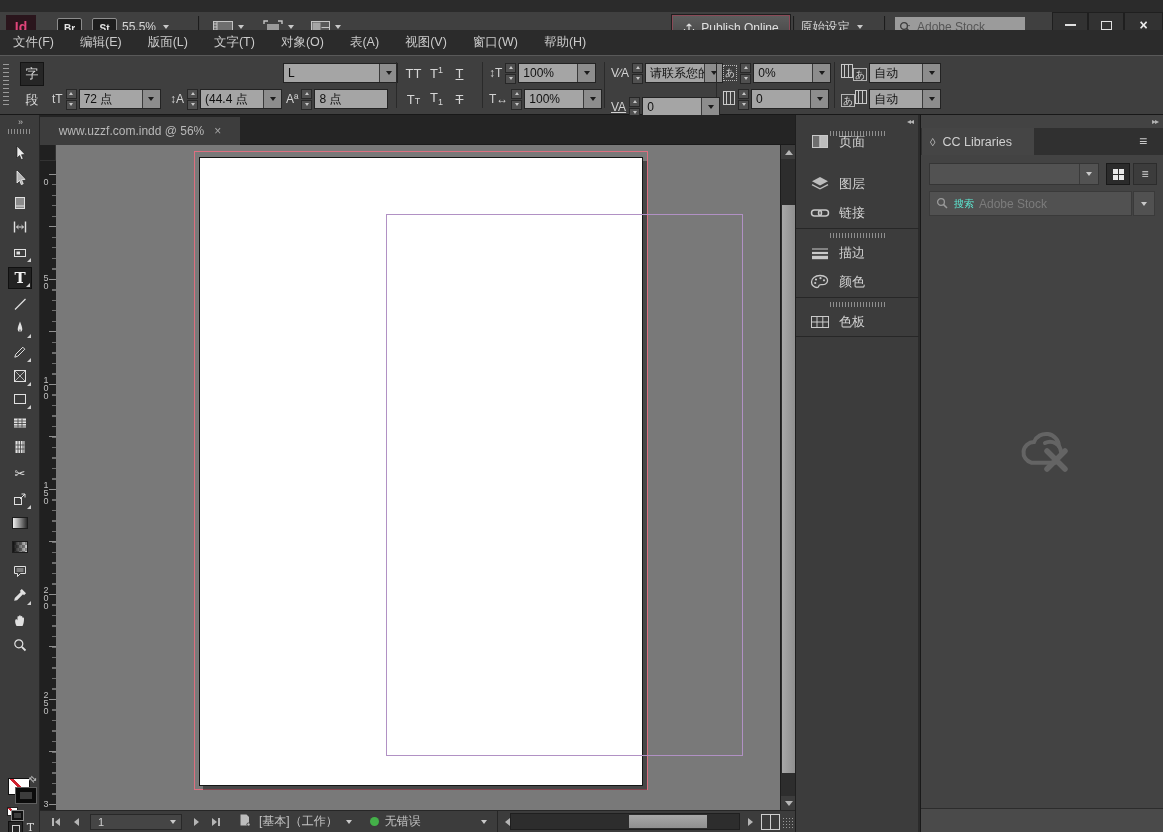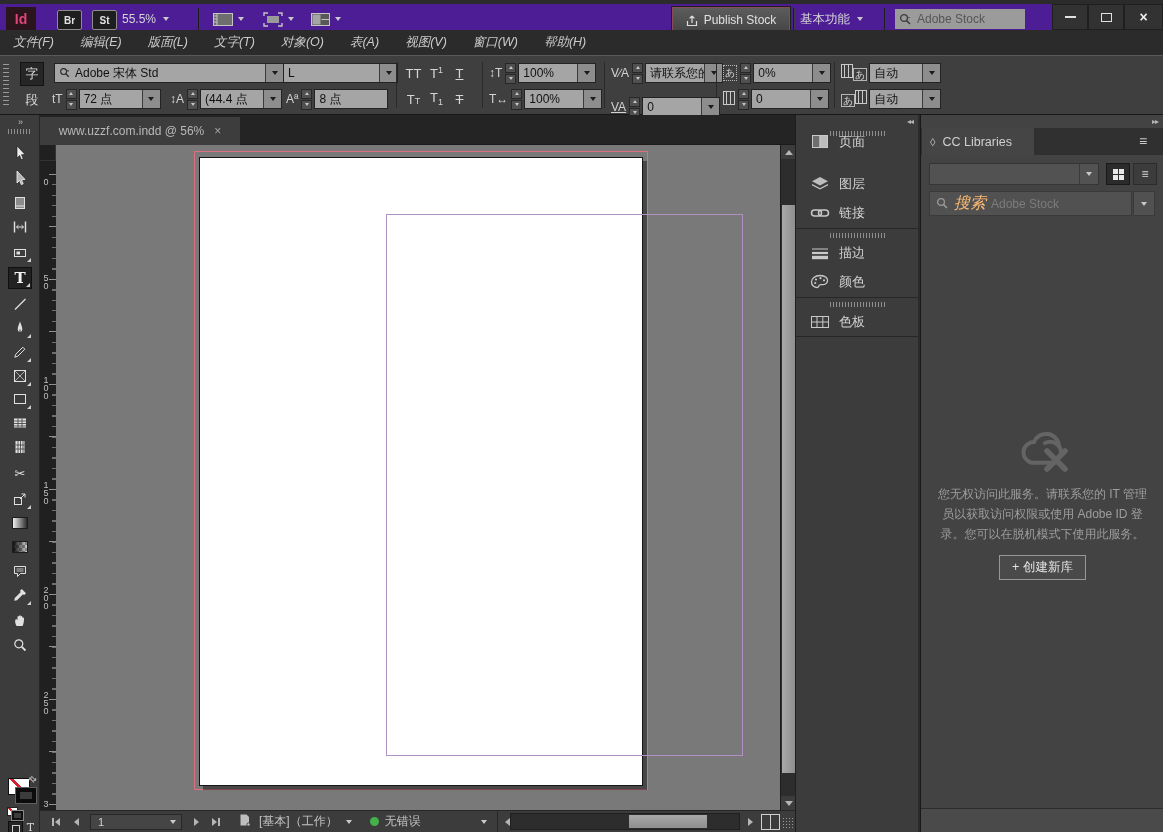--- a/index.html
+++ b/index.html
@@ -4,41 +4,41 @@
 <style>
   html,body{margin:0;padding:0;background:#1a1a1a;}
   #app{position:relative;width:1163px;height:832px;background:#2b2b2b;
        font-family:"Liberation Sans","DejaVu Sans",sans-serif;overflow:hidden;
        -webkit-font-smoothing:antialiased;color:#cfcfcf;}
   .abs{position:absolute;}
   .flex{display:flex;align-items:center;}
   .noselect{user-select:none;}
 
   
-  #titlebar{left:0;top:4px;width:1163px;height:30px;background:#4c1d95;}
+  #titlebar{left:0;top:12px;width:1163px;height:30px;background:#404040;}
   .idlogo{left:6px;top:3px;width:30px;height:24px;background:#2a151c;color:#e0447a;
           font-weight:bold;font-size:14px;display:grid;place-items:center;}
   .appbtn{top:6px;width:23px;height:18px;border:1px solid #8d8d8d;border-radius:2px;
           background:#1e1e1e;color:#e3e3e3;font-size:10px;font-weight:bold;
           display:grid;place-items:center;}
   .zoomsel{left:122px;top:5px;height:20px;font-size:12px;color:#d6d6d6;gap:7px;text-align:right;}
   .tbsep{top:4px;width:1px;height:22px;background:#1c1c1c;border-right:1px solid #3d3d3d;}
   .tbicon{top:6px;height:18px;gap:4px;}
   .dal{width:0;height:0;border-left:3.5px solid transparent;border-right:3.5px solid transparent;border-top:4.5px solid #c9c9c9;}
   .dad{width:0;height:0;border-left:3.5px solid transparent;border-right:3.5px solid transparent;border-top:4.5px solid #1b1b1b;}
   #publish{left:672px;top:3px;width:116px;height:24px;border:1px solid #8a4a57;outline:1px solid #1f1f1f;
            background:linear-gradient(#5c5c5c,#454545);color:#e0e0e0;font-size:12px;gap:6px;justify-content:center;}
   #workspace-switch{left:800px;top:5px;height:20px;font-size:12.5px;color:#d6d6d6;gap:7px;}
   #stock-search{left:895px;top:5px;width:130px;height:20px;background:#9b9b9b;gap:3px;padding:0 4px;box-sizing:border-box;}
   #stock-search input{border:0;background:transparent;width:90px;font-size:12px;color:#333;outline:none;font-family:inherit;}
   #stock-search input::placeholder{color:#565656;}
   .winbtn{top:0;width:36px;height:26px;background:#323232;border:1px solid #1f1f1f;display:grid;place-items:center;box-sizing:border-box;}
 
   
-  #menubar{left:0;top:30px;width:1163px;height:25px;background:#2b2b2b;font-size:12.5px;font-style:italic;}
+  #menubar{left:0;top:30px;width:1163px;height:25px;background:#2b2b2b;font-size:12.5px;}
   #menubar .mi{padding:0 13px;height:25px;display:flex;align-items:center;color:#cbcbcb;}
 
   
   #cpanel{left:0;top:55px;width:1163px;height:60px;background:#3f3f3f;
           border-top:1px solid #595959;border-bottom:1px solid #181818;box-sizing:border-box;}
   #cpanel .grip{left:3px;top:8px;width:7px;height:42px;
     background:repeating-linear-gradient(#9a9a9a 0 1px,transparent 1px 4px);width:6px;}
   .cptog{left:20px;width:24px;height:24px;display:grid;place-items:center;font-size:13px;color:#d8d8d8;}
   .cptog.on{background:#262626;border:1px solid #141414;box-sizing:border-box;}
   .cgrp{height:22px;display:flex;align-items:center;}
@@ -147,21 +147,21 @@
   #cccombo .dp{width:18px;height:100%;border-left:1px solid #3a3a3a;display:grid;place-items:center;}
   .viewbtn{position:absolute;top:48px;width:24px;height:22px;display:grid;place-items:center;box-sizing:border-box;}
   #gridview{left:185px;background:#2b2b2b;border:1px solid #191919;}
   #listview{left:212px;background:#3c3c3c;border:1px solid #2c2c2c;color:#d8d8d8;font-size:12px;}
   .gicon{width:11px;height:11px;background:
      linear-gradient(#e8e8e8,#e8e8e8) 0 0/5px 5px no-repeat,
      linear-gradient(#e8e8e8,#e8e8e8) 100% 0/5px 5px no-repeat,
      linear-gradient(#e8e8e8,#e8e8e8) 0 100%/5px 5px no-repeat,
      linear-gradient(#e8e8e8,#e8e8e8) 100% 100%/5px 5px no-repeat;}
   #ccsearch{left:8px;top:76px;width:203px;height:25px;background:#515151;border:1px solid #3a3a3a;display:flex;align-items:center;gap:5px;padding:0 6px;box-sizing:border-box;}
-  #ccsearch .pfx{color:#fdba74;font-size:16px;font-style:italic;}
+  #ccsearch .pfx{color:#5eead4;font-size:10px;}
   #ccsearch .ph{color:#7c7c7c;font-size:12px;}
   #ccsearchdrop{left:212px;top:76px;width:22px;height:25px;background:#515151;border:1px solid #3a3a3a;display:grid;place-items:center;box-sizing:border-box;}
   #ccmsg{left:14px;top:370px;width:215px;color:#9e9e9e;font-size:12px;line-height:1.65;text-align:center;}
   #cccreate{left:0;top:440px;width:243px;display:flex;justify-content:center;}
   #cccreate .btn{border:1px solid #979797;background:#4a4a4a;color:#e3e3e3;font-size:12.5px;padding:3px 12px;}
   #ccfootdiv{left:0;top:693px;width:243px;height:1px;background:#2c2c2c;}
   #ccfoot{left:0;top:694px;width:243px;height:23px;background:#4a4a4a;}
   #cloudicon{left:86px;top:310px;}
 </style>
 </head>
@@ -199,25 +199,25 @@
         <rect x="1.5" y="2.5" width="18" height="12" fill="#585858" stroke="#c4c4c4"></rect>
         <rect x="2.5" y="3.5" width="8" height="10" fill="#a5a5a5"></rect>
         <path d="M11.5 8.5 h8" stroke="#c4c4c4"></path>
       </svg>
         <i class="dal"></i>
     </div>
     <div class="abs flex" id="publish">
       <svg width="12" height="13" viewBox="0 0 12 13">
         <path d="M6 9 V2 M6 2 L3.6 4.4 M6 2 L8.4 4.4 M1.5 7 v4.5 h9 V7" stroke="#dedede" fill="none" stroke-width="1.2"></path>
       </svg>
-      <span>Publish Stock</span>
+      <span>Publish Online</span>
     </div>
     <div class="abs tbsep" style="left:793px"></div>
     <div class="abs flex" id="workspace-switch">
-      <span>基本功能</span>
+      <span>原始设定</span>
       <i class="dal"></i>
     </div>
     <div class="abs tbsep" style="left:884px"></div>
     <div class="abs flex" id="stock-search">
       <svg width="13" height="13" viewBox="0 0 13 13">
         <circle cx="5" cy="5" r="3.4" stroke="#3d3d3d" fill="none" stroke-width="1.3"></circle>
         <path d="M7.6 7.6 L11 11" stroke="#3d3d3d" stroke-width="1.5"></path>
         <path d="M9 4 l2 0 -1 1.6 z" fill="#3d3d3d"></path>
       </svg>
       <input type="text" placeholder="Adobe Stock" style="">
@@ -243,35 +243,20 @@
     <span class="mi">视图(V)</span>
     <span class="mi">窗口(W)</span>
     <span class="mi">帮助(H)</span>
   </div>
 
   <div id="cpanel" class="abs">
     <div class="abs grip"></div>
     <div class="abs cptog on" style="top:6px">字</div>
     <div class="abs cptog" style="top:32px">段</div>
 
-    <div class="abs cgrp" style="left:54px;top:6px">
-      <span class="combo">
-          <span class="lf" style="width:202px;gap:4px">
-        <svg width="12" height="12" viewBox="0 0 13 13">
-          <circle cx="5" cy="5" r="3.2" stroke="#2c2c2c" fill="none" stroke-width="1.2"></circle>
-          <path d="M7.4 7.4 L10.6 10.6" stroke="#2c2c2c" stroke-width="1.4"></path>
-          <path d="M8.6 3.6 l2.4 0 -1.2 1.8 z" fill="#2c2c2c"></path>
-            </svg>
-        <span>Adobe 宋体 Std</span>
-          </span>
-        <span class="drop">
-            <i class="dad"></i>
-          </span>
-      </span>
-    </div>
     <div class="abs cgrp" style="left:283px;top:6px">
       <span class="combo">
           <span class="lf" style="width:87px">L</span>
         <span class="drop">
             <i class="dad"></i>
           </span>
       </span>
     </div>
     <div class="abs csep" style="left:396px"></div>
     <div class="abs cgrp" style="left:402px;top:6px">
@@ -774,21 +759,17 @@
         <i class="dal"></i>
       </div>
 
     <div id="cloudicon" class="abs">
       <svg width="72" height="56" viewBox="0 0 72 56">
         <path d="M52 21 a13 13 0 0 0 -25 -4 a10.5 10.5 0 0 0 -2.5 20.7 h24" fill="none" stroke="#646464" stroke-width="4" stroke-linecap="round"></path>
         <path d="M38 18 a11 11 0 0 1 16 9" fill="none" stroke="#646464" stroke-width="4" stroke-linecap="round"></path>
         <path d="M40 26 L58 44 M58 26 L40 44" stroke="#646464" stroke-width="5.5" stroke-linecap="round"></path>
       </svg>
     </div>
-    <div id="ccmsg" class="abs">您无权访问此服务。请联系您的 IT 管理员以获取访问权限或使用 Adobe ID 登录。您可以在脱机模式下使用此服务。</div>
-    <div id="cccreate" class="abs">
-      <span class="btn">+ 创建新库</span>
-    </div>
     <div id="ccfootdiv" class="abs"></div>
     <div id="ccfoot" class="abs"></div>
   </div>
 
 </div>
 
 </body></html>

